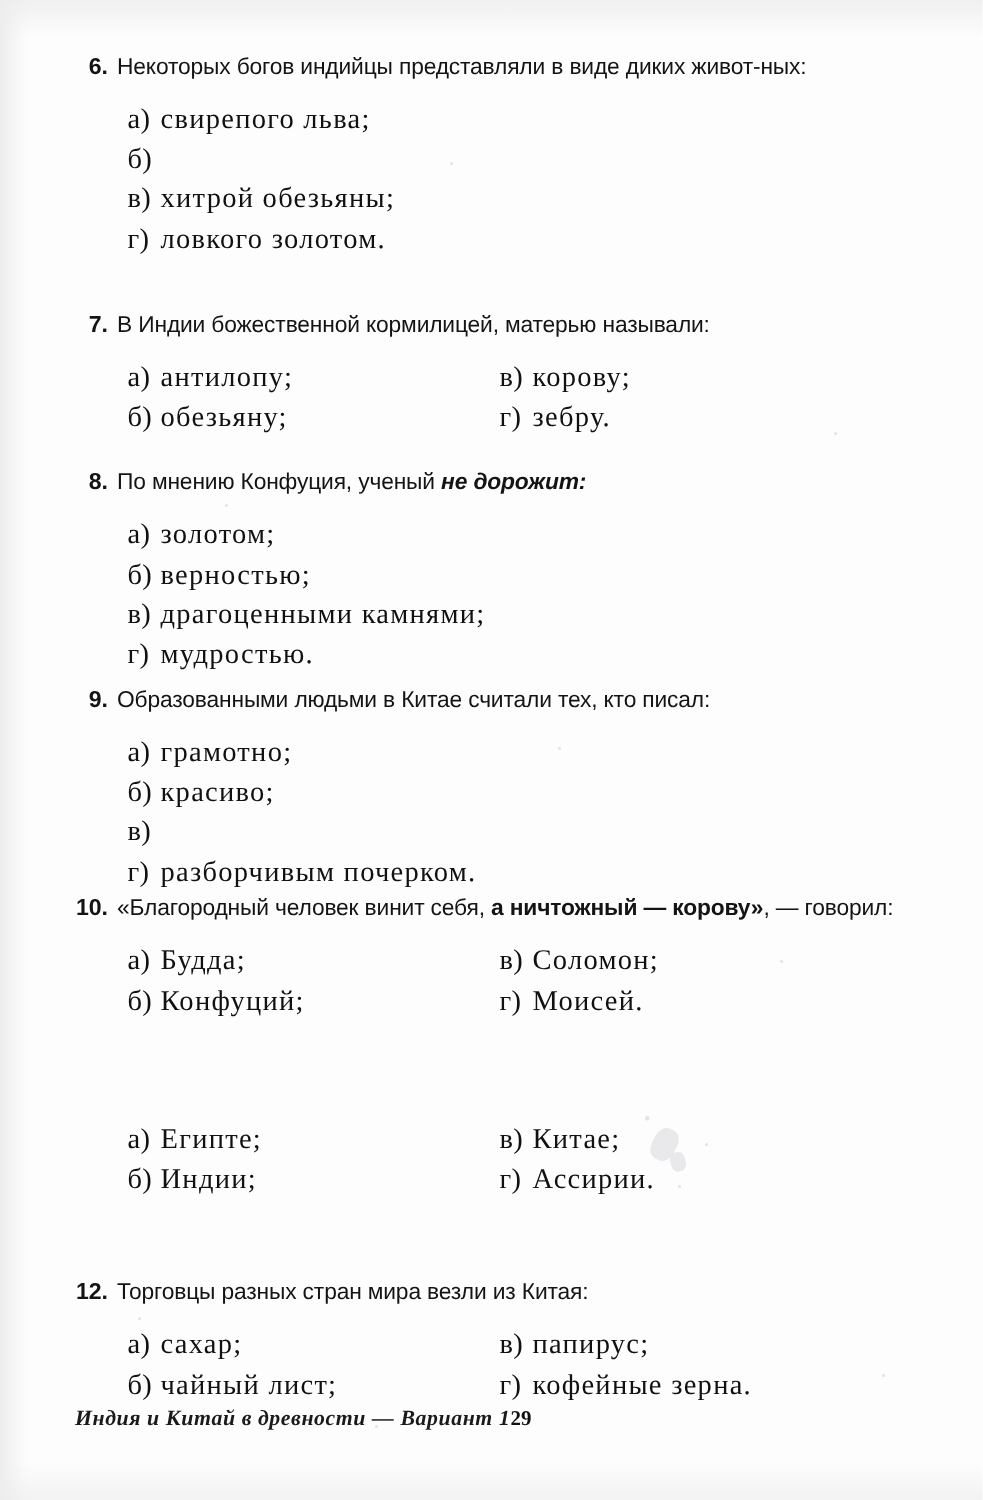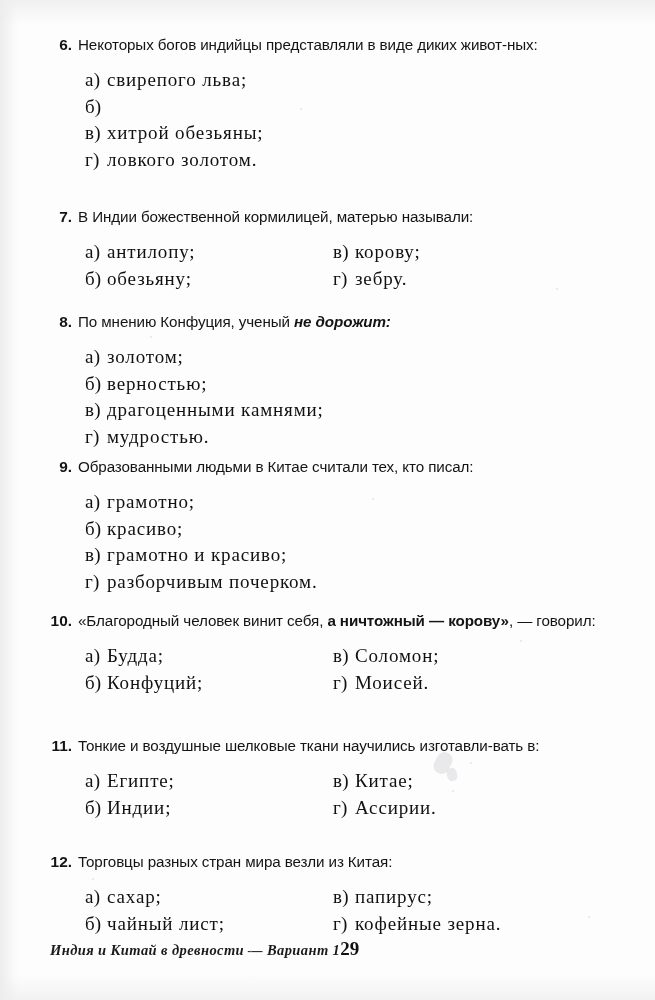--- a/index.html
+++ b/index.html
@@ -146,21 +146,21 @@
     font-family: "Liberation Serif", serif;
     font-style: italic;
     font-weight: 700;
     font-size: 14.5px;
     letter-spacing: 0.4px;
     color: #1a1a1a;
   }
   .footer-page {
     font-family: "Liberation Serif", serif;
     font-weight: 700;
-    font-size: 19px;
+    font-size: 14px;
     color: #111111;
   }
 </style>
 </head>
 <body>
 
 <div class="sheet">
 
   <div class="question" style="top:34px;">
     <div class="q-stem">
@@ -270,33 +270,32 @@
       </div>
       <div class="opt-row">
         <span class="opt">
           <span class="opt-letter">б)</span>
           <span class="opt-label">красиво;</span>
         </span>
       </div>
       <div class="opt-row">
         <span class="opt">
           <span class="opt-letter">в)</span>
-          <span class="opt-label">грамотно и красиво;</span>
         </span>
       </div>
       <div class="opt-row">
         <span class="opt">
           <span class="opt-letter">г)</span>
           <span class="opt-label">разборчивым почерком.</span>
         </span>
       </div>
     </div>
   </div>
 
-  <div class="question" style="top:610px;">
+  <div class="question" style="top:595px;">
     <div class="q-stem">
       <span class="q-num">10.</span>
       <span class="q-text"><span>«Благородный человек винит себя, </span><span class="em-semi">а ничтожный — корову»</span><span>, — говорил:</span></span>
     </div>
     <div class="options two-col">
       <div class="opt-row">
         <span class="opt col-a">
           <span class="opt-letter">а)</span>
           <span class="opt-label">Будда;</span>
         </span>
@@ -312,24 +311,20 @@
         </span>
         <span class="opt col-b">
           <span class="opt-letter">г)</span>
           <span class="opt-label">Моисей.</span>
         </span>
       </div>
     </div>
   </div>
 
   <div class="question" style="top:735px;">
-    <div class="q-stem">
-      <span class="q-num">11.</span>
-      <span class="q-text">Тонкие и воздушные шелковые ткани научились изготавли-вать в:</span>
-    </div>
     <div class="options two-col">
       <div class="opt-row">
         <span class="opt col-a">
           <span class="opt-letter">а)</span>
           <span class="opt-label">Египте;</span>
         </span>
         <span class="opt col-b">
           <span class="opt-letter">в)</span>
           <span class="opt-label">Китае;</span>
         </span>

